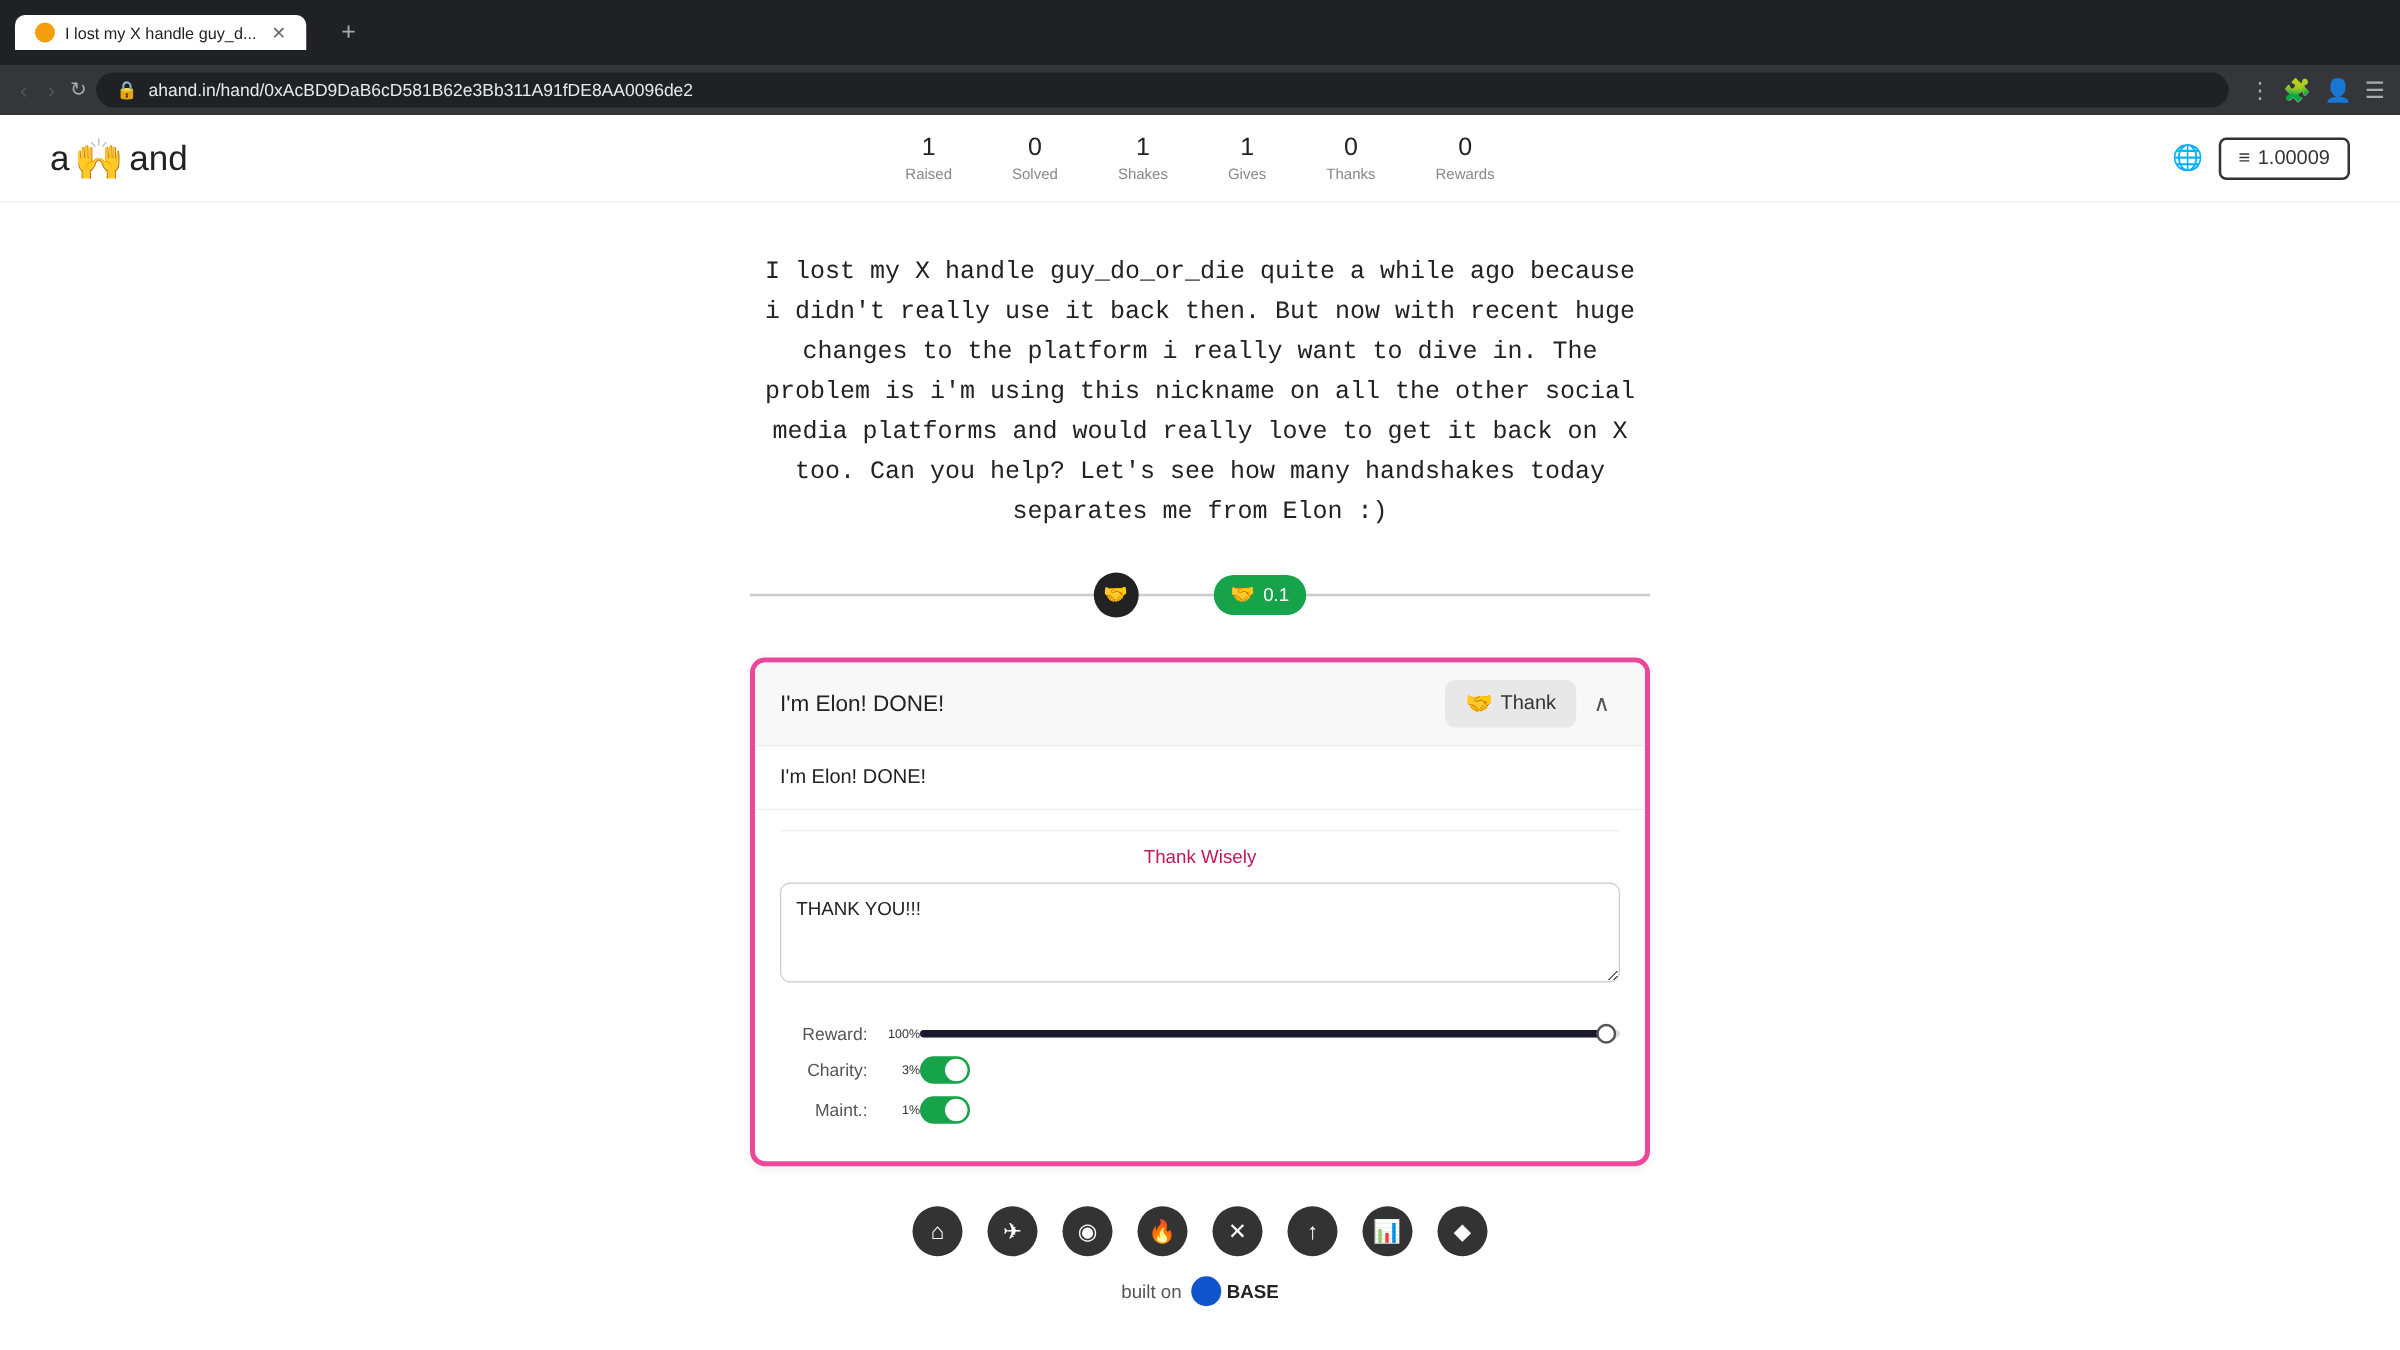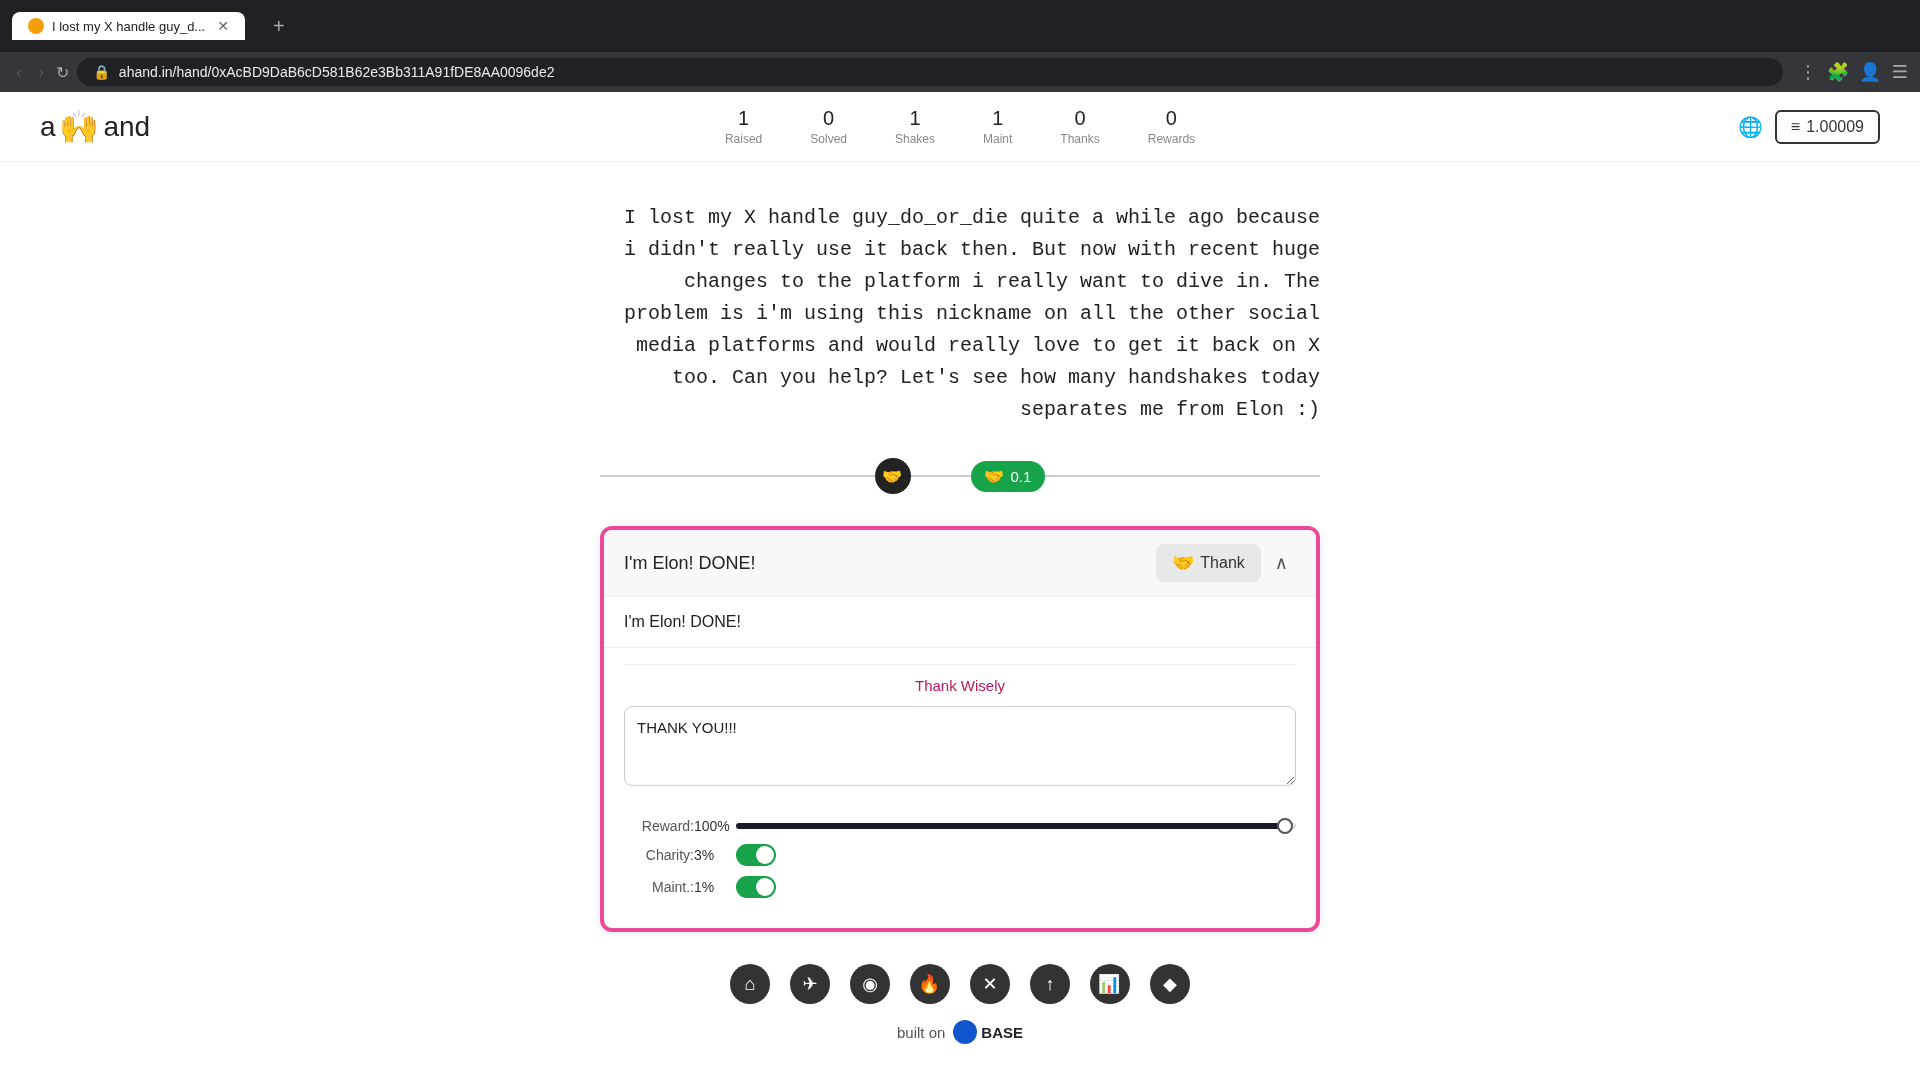--- a/index.html
+++ b/index.html
@@ -174,21 +174,21 @@
       max-width: 760px;
       margin: 0 auto;
       padding: 40px 20px 60px;
     }
 
     
     .post-text {
       font-family: 'Courier New', Courier, monospace;
       font-size: 20px;
       line-height: 1.6;
-      text-align: right;
+      text-align: center;
       color: #222;
       margin-bottom: 32px;
     }
 
     
     .progress-area {
       display: flex;
       align-items: center;
       gap: 0;
       margin-bottom: 32px;
@@ -304,23 +304,24 @@
       align-items: center;
       margin-bottom: 10px;
     }
     .slider-label {
       font-size: 14px;
       color: #555;
       width: 70px;
       text-align: right;
     }
     .slider-pct {
-      font-size: 14px;
+      font-size: 10px;
       color: #333;
       width: 42px;
+      text-align: right;
     }
     .slider-track {
       flex: 1;
       height: 6px;
       background: #e0e0e0;
       border-radius: 3px;
       position: relative;
       overflow: visible;
     }
     .slider-fill {
@@ -450,21 +451,21 @@
         <div class="stat-item">
         <span class="stat-number">0</span>
         <span class="stat-label">Solved</span>
       </div>
         <div class="stat-item">
         <span class="stat-number">1</span>
         <span class="stat-label">Shakes</span>
       </div>
         <div class="stat-item">
         <span class="stat-number">1</span>
-        <span class="stat-label">Maint</span>
+        <span class="stat-label">Gives</span>
       </div>
         <div class="stat-item">
         <span class="stat-number">0</span>
         <span class="stat-label">Thanks</span>
       </div>
         <div class="stat-item">
         <span class="stat-number">0</span>
         <span class="stat-label">Rewards</span>
       </div>
       </div>

